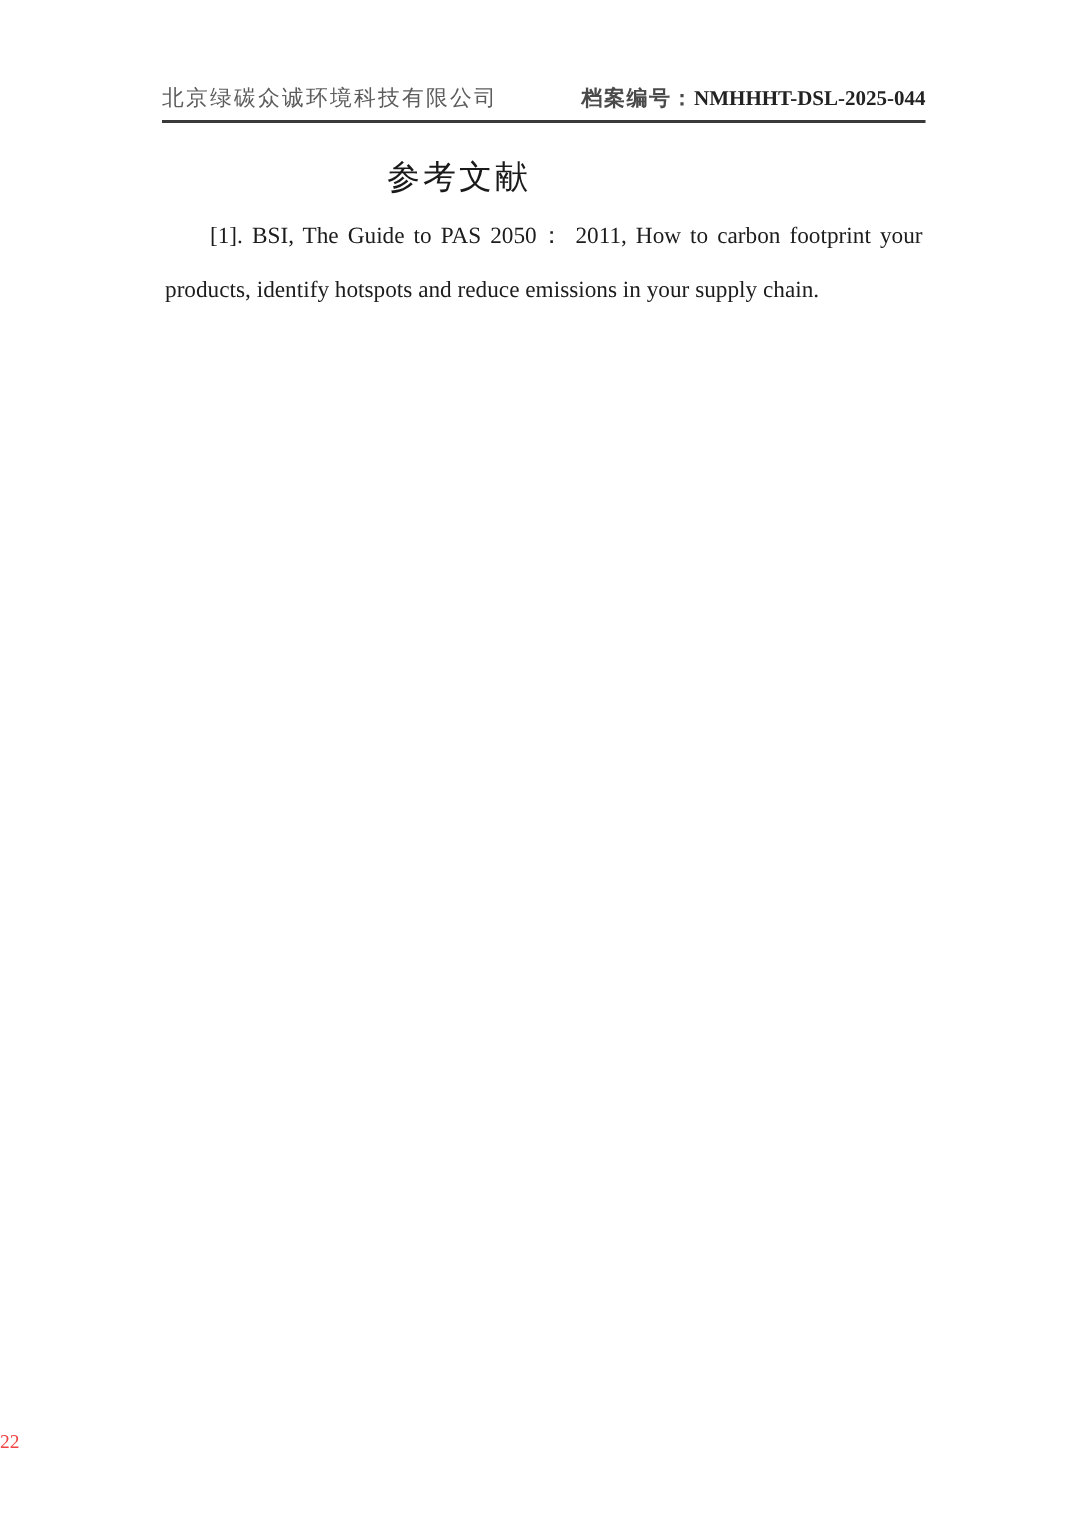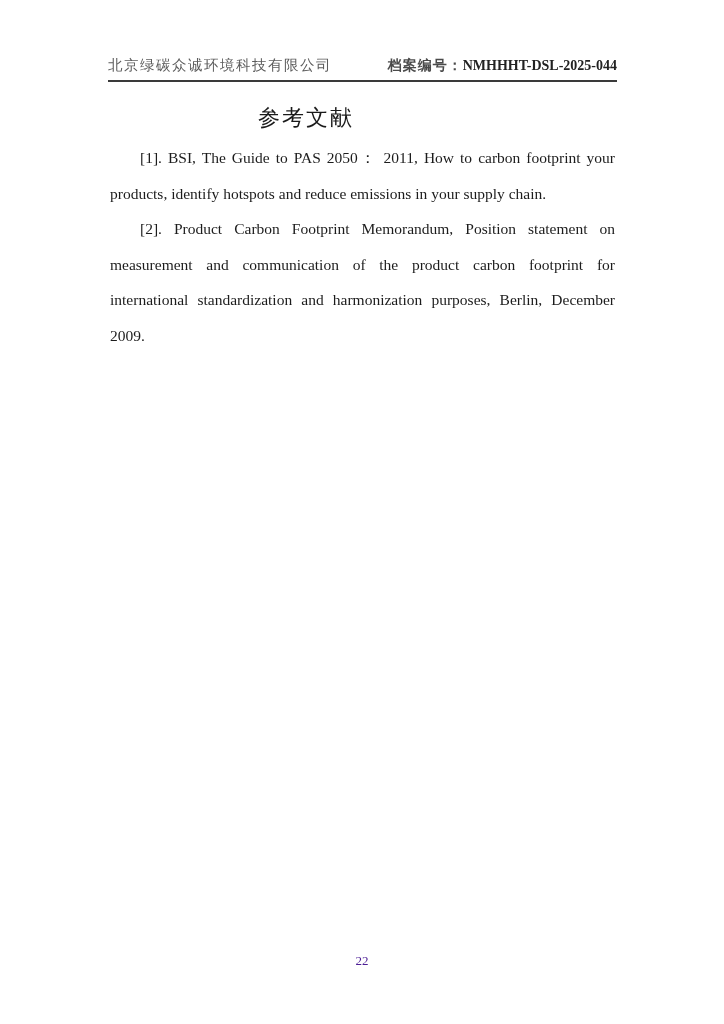--- a/index.html
+++ b/index.html
@@ -68,39 +68,37 @@
   .references p {
     margin: 0;
     text-indent: 30px;
     font-family: Liberation Serif, serif;
   }
   .page-number {
     position: absolute;
     top: 941px;
     left: 0;
     width: 724px;
-    text-align: center;
     font-size: 13px;
-    color: #4c1d95;
+    color: #ef4444;
   }
 </style>
 </head>
 <body>
 
 <div class="page">
 
   <div class="header">
     <span class="header-company">北京绿碳众诚环境科技有限公司</span>
     <span class="header-archive">
       <span class="label">档案编号：</span><span>NMHHHT-DSL-2025-044</span>
     </span>
   </div>
 
   <h1 class="doc-title">参考文献</h1>
 
   <div class="references">
     <p>[1]. BSI, The Guide to PAS 2050： 2011, How to carbon footprint your products, identify hotspots and reduce emissions in your supply chain.</p>
-    <p>[2]. Product Carbon Footprint Memorandum, Position statement on measurement and communication of the product carbon footprint for international standardization and harmonization purposes, Berlin, December 2009.</p>
   </div>
 
   <div class="page-number">22</div>
 
 </div>
 
 </body></html>

